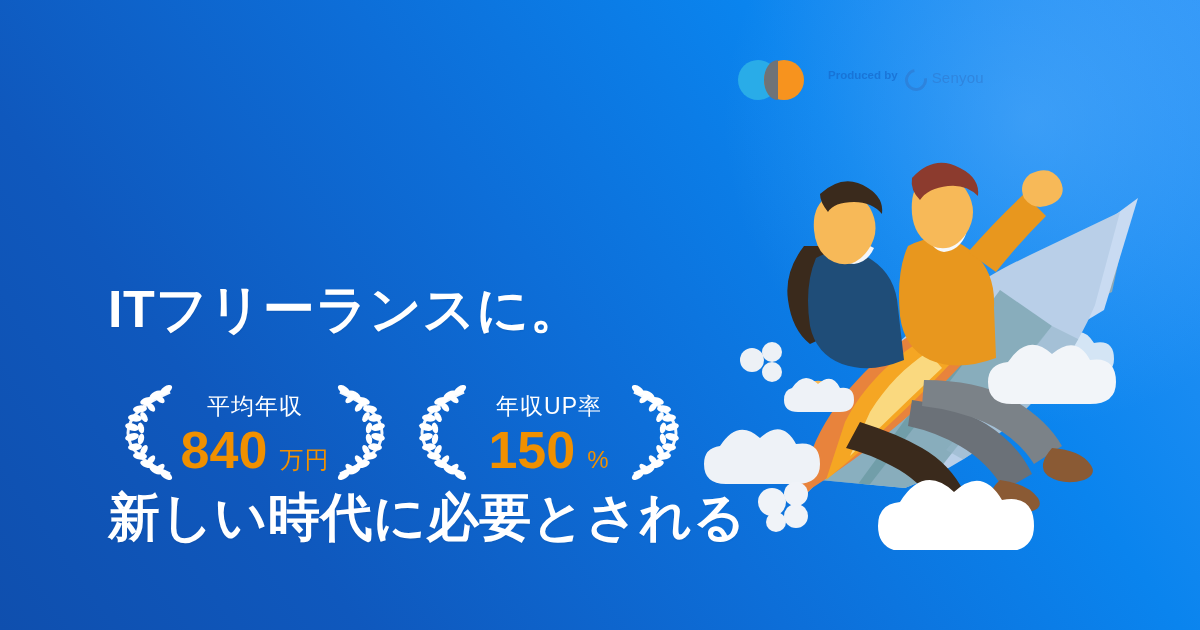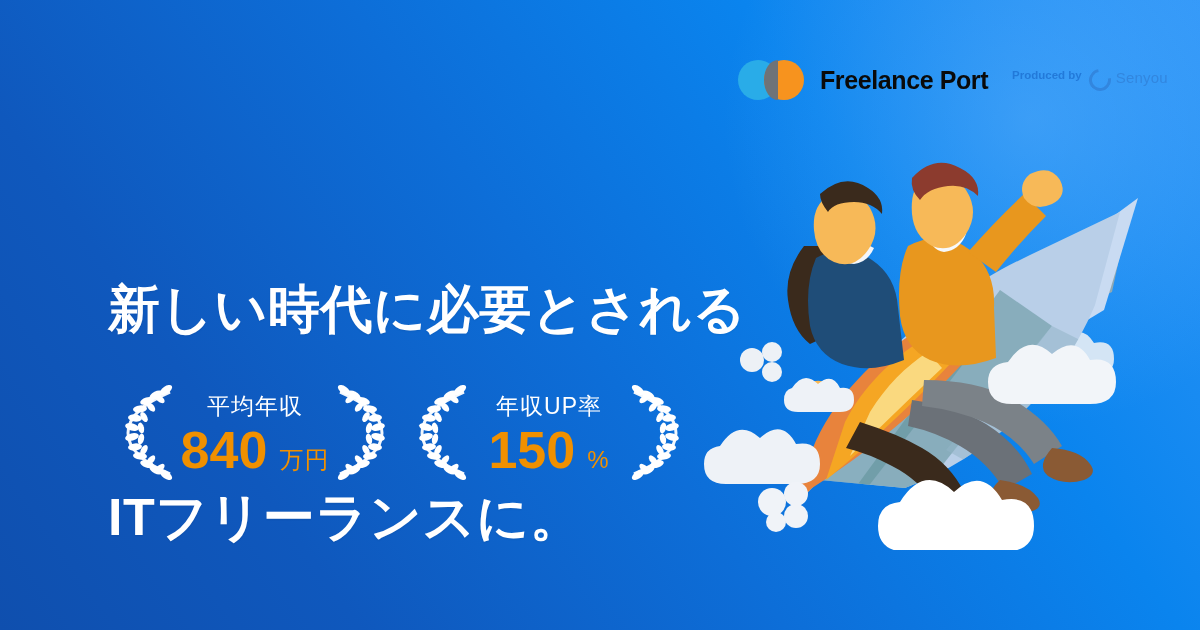--- a/index.html
+++ b/index.html
@@ -170,21 +170,20 @@
 <body>
 
 <div id="stage">
 
   <div class="brand-bar">
     <div class="brand-mark">
       <span class="disc cyan"></span>
       <span class="disc orange"></span>
       <span class="lens"></span>
     </div>
-    <div class="brand-name">Freelance Port</div>
     <div class="produced">
       <span class="produced-label">Produced by</span>
       <span class="produced-ring"></span>
       <span class="produced-brand">Senyou</span>
     </div>
   </div>
 
   <div class="illustration">
     <svg viewBox="0 0 470 400" width="470" height="400" xmlns="http://www.w3.org/2000/svg">
       <defs>
@@ -275,22 +274,22 @@
         <g fill="#edf1f6">
           <circle cx="52" cy="210" r="12"></circle>
           <circle cx="72" cy="202" r="10"></circle>
           <circle cx="72" cy="222" r="10"></circle>
         </g>
       </g>
     </svg>
   </div>
 
   <div class="headline">
+    <div>ITフリーランスに。</div>
     <div>新しい時代に必要とされる</div>
-    <div>ITフリーランスに。</div>
   </div>
 
 
   <div class="stats">
 
     <div class="stat">
       <svg class="wreath" viewBox="0 0 294 106">
         <g fill="#ffffff">
 
           <path d="M62 12 Q20 30 20 53 Q20 76 62 94" stroke="#ffffff" stroke-width="3" fill="none" opacity=".95"></path>

